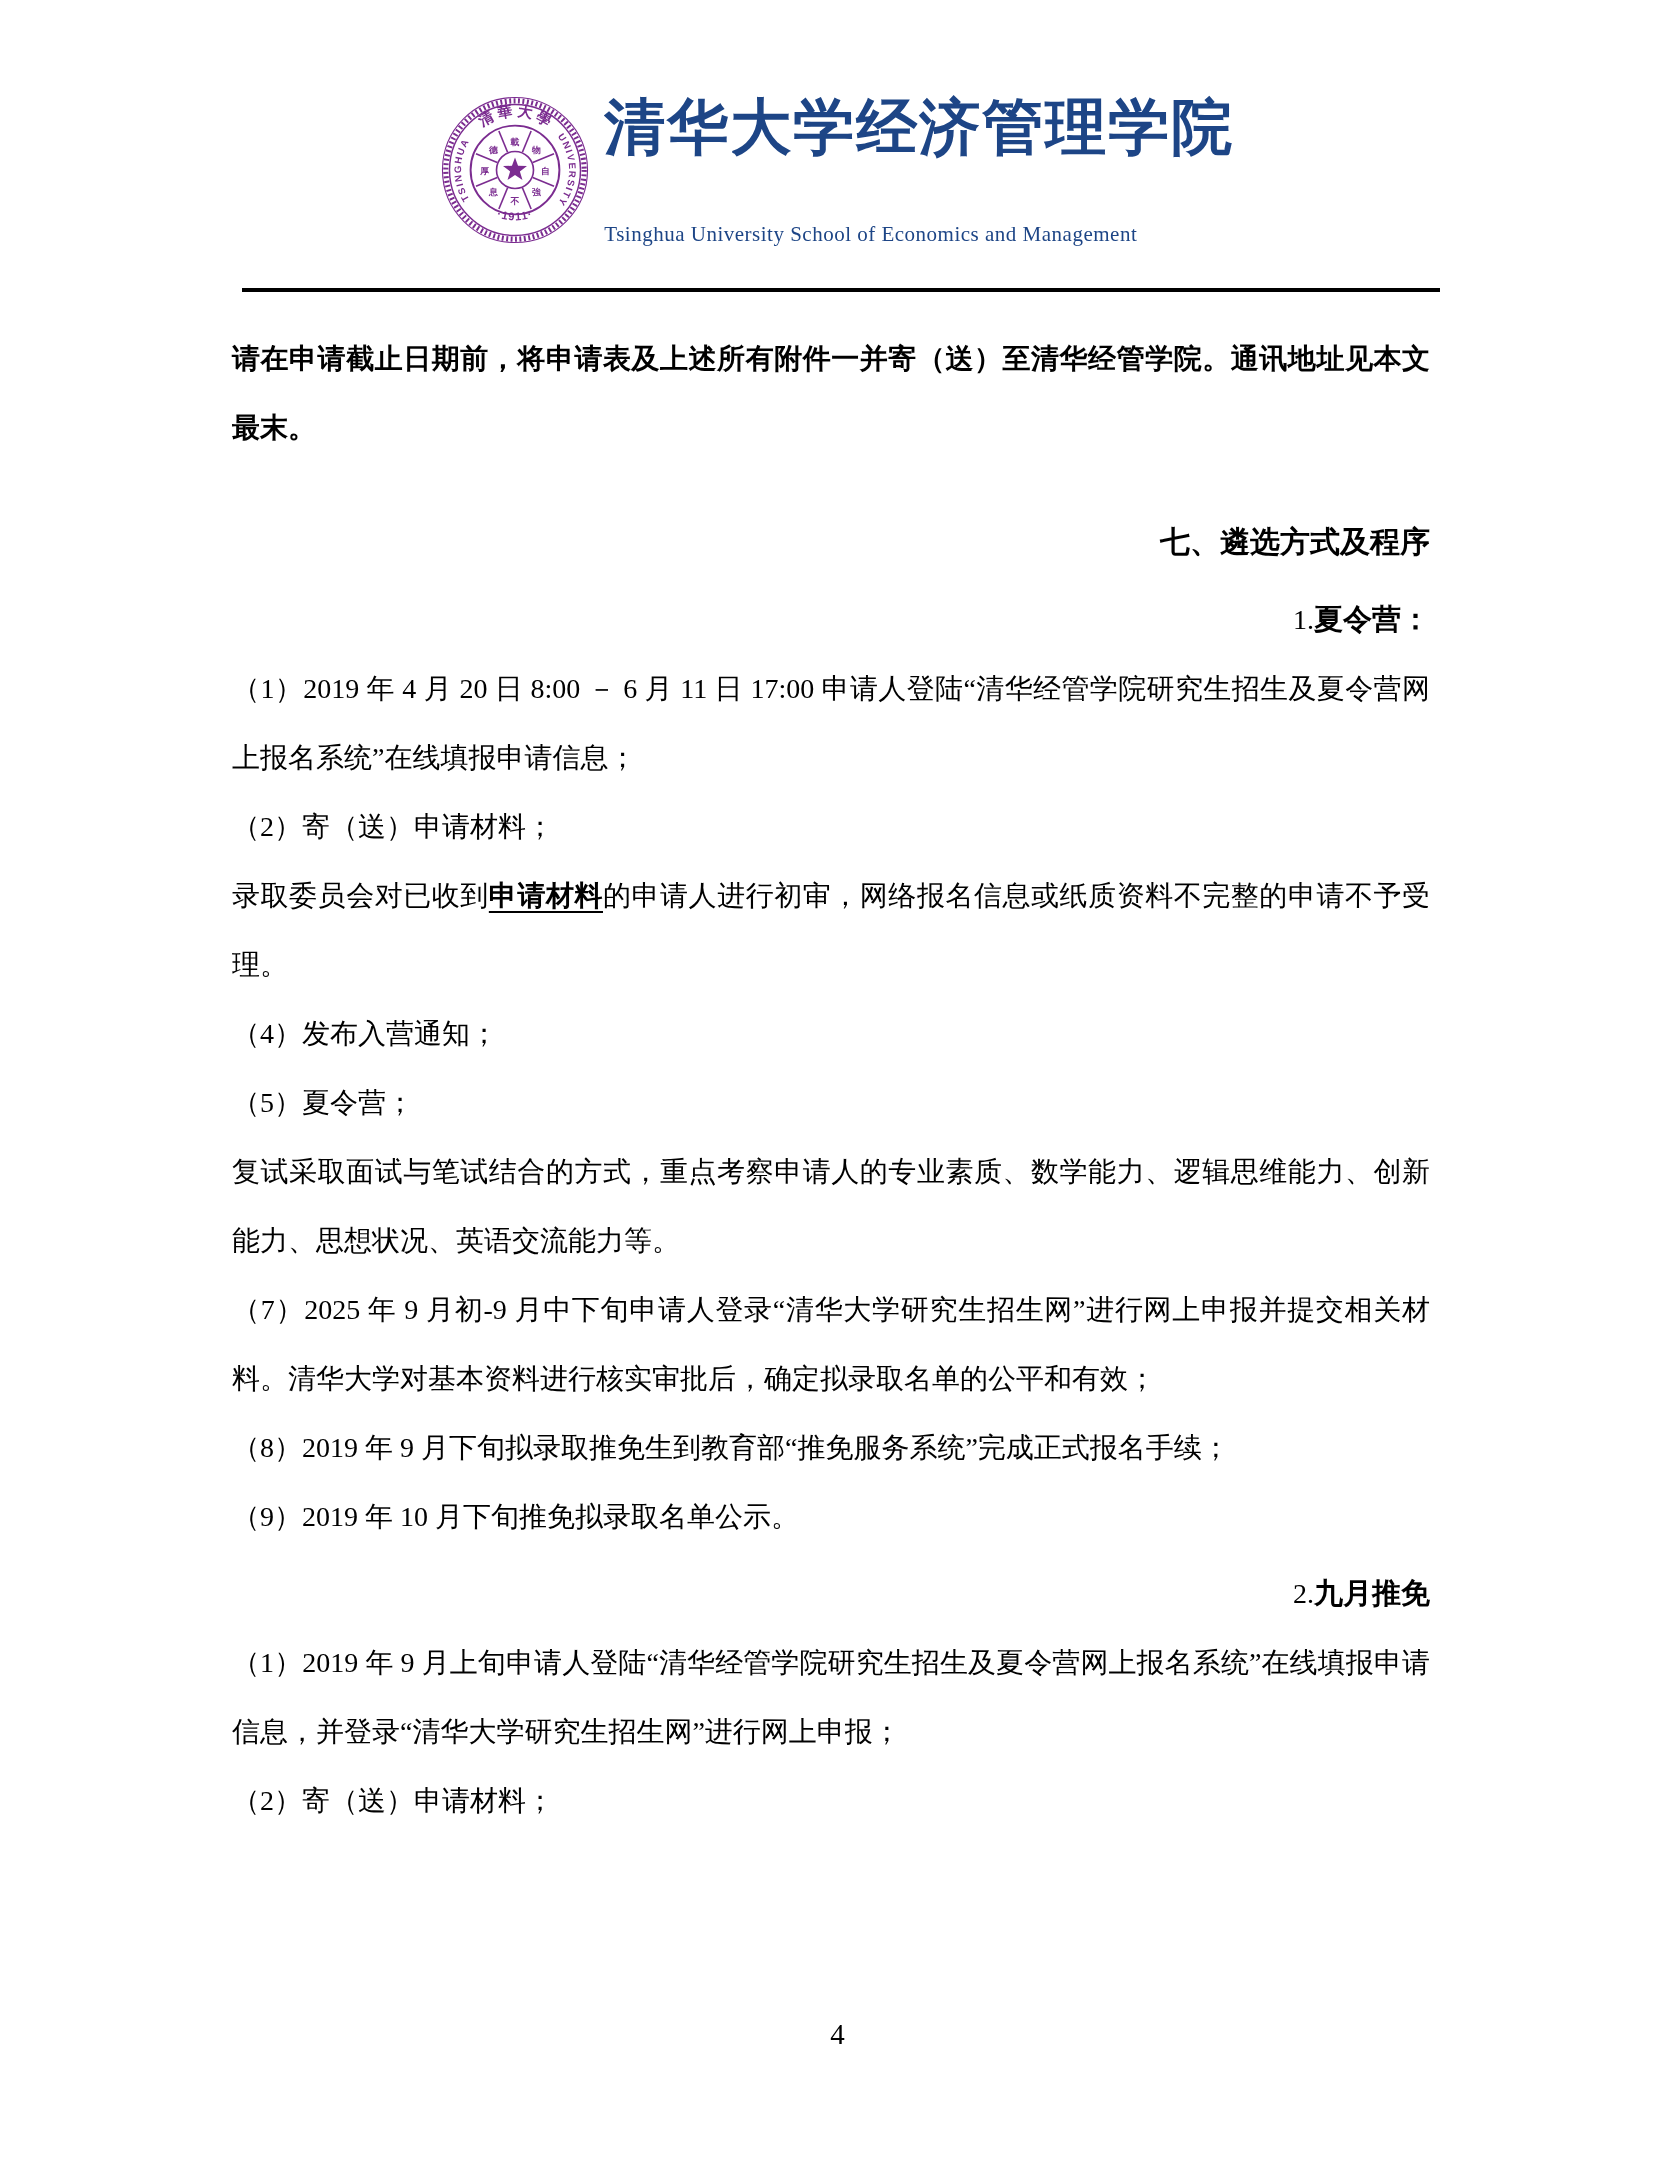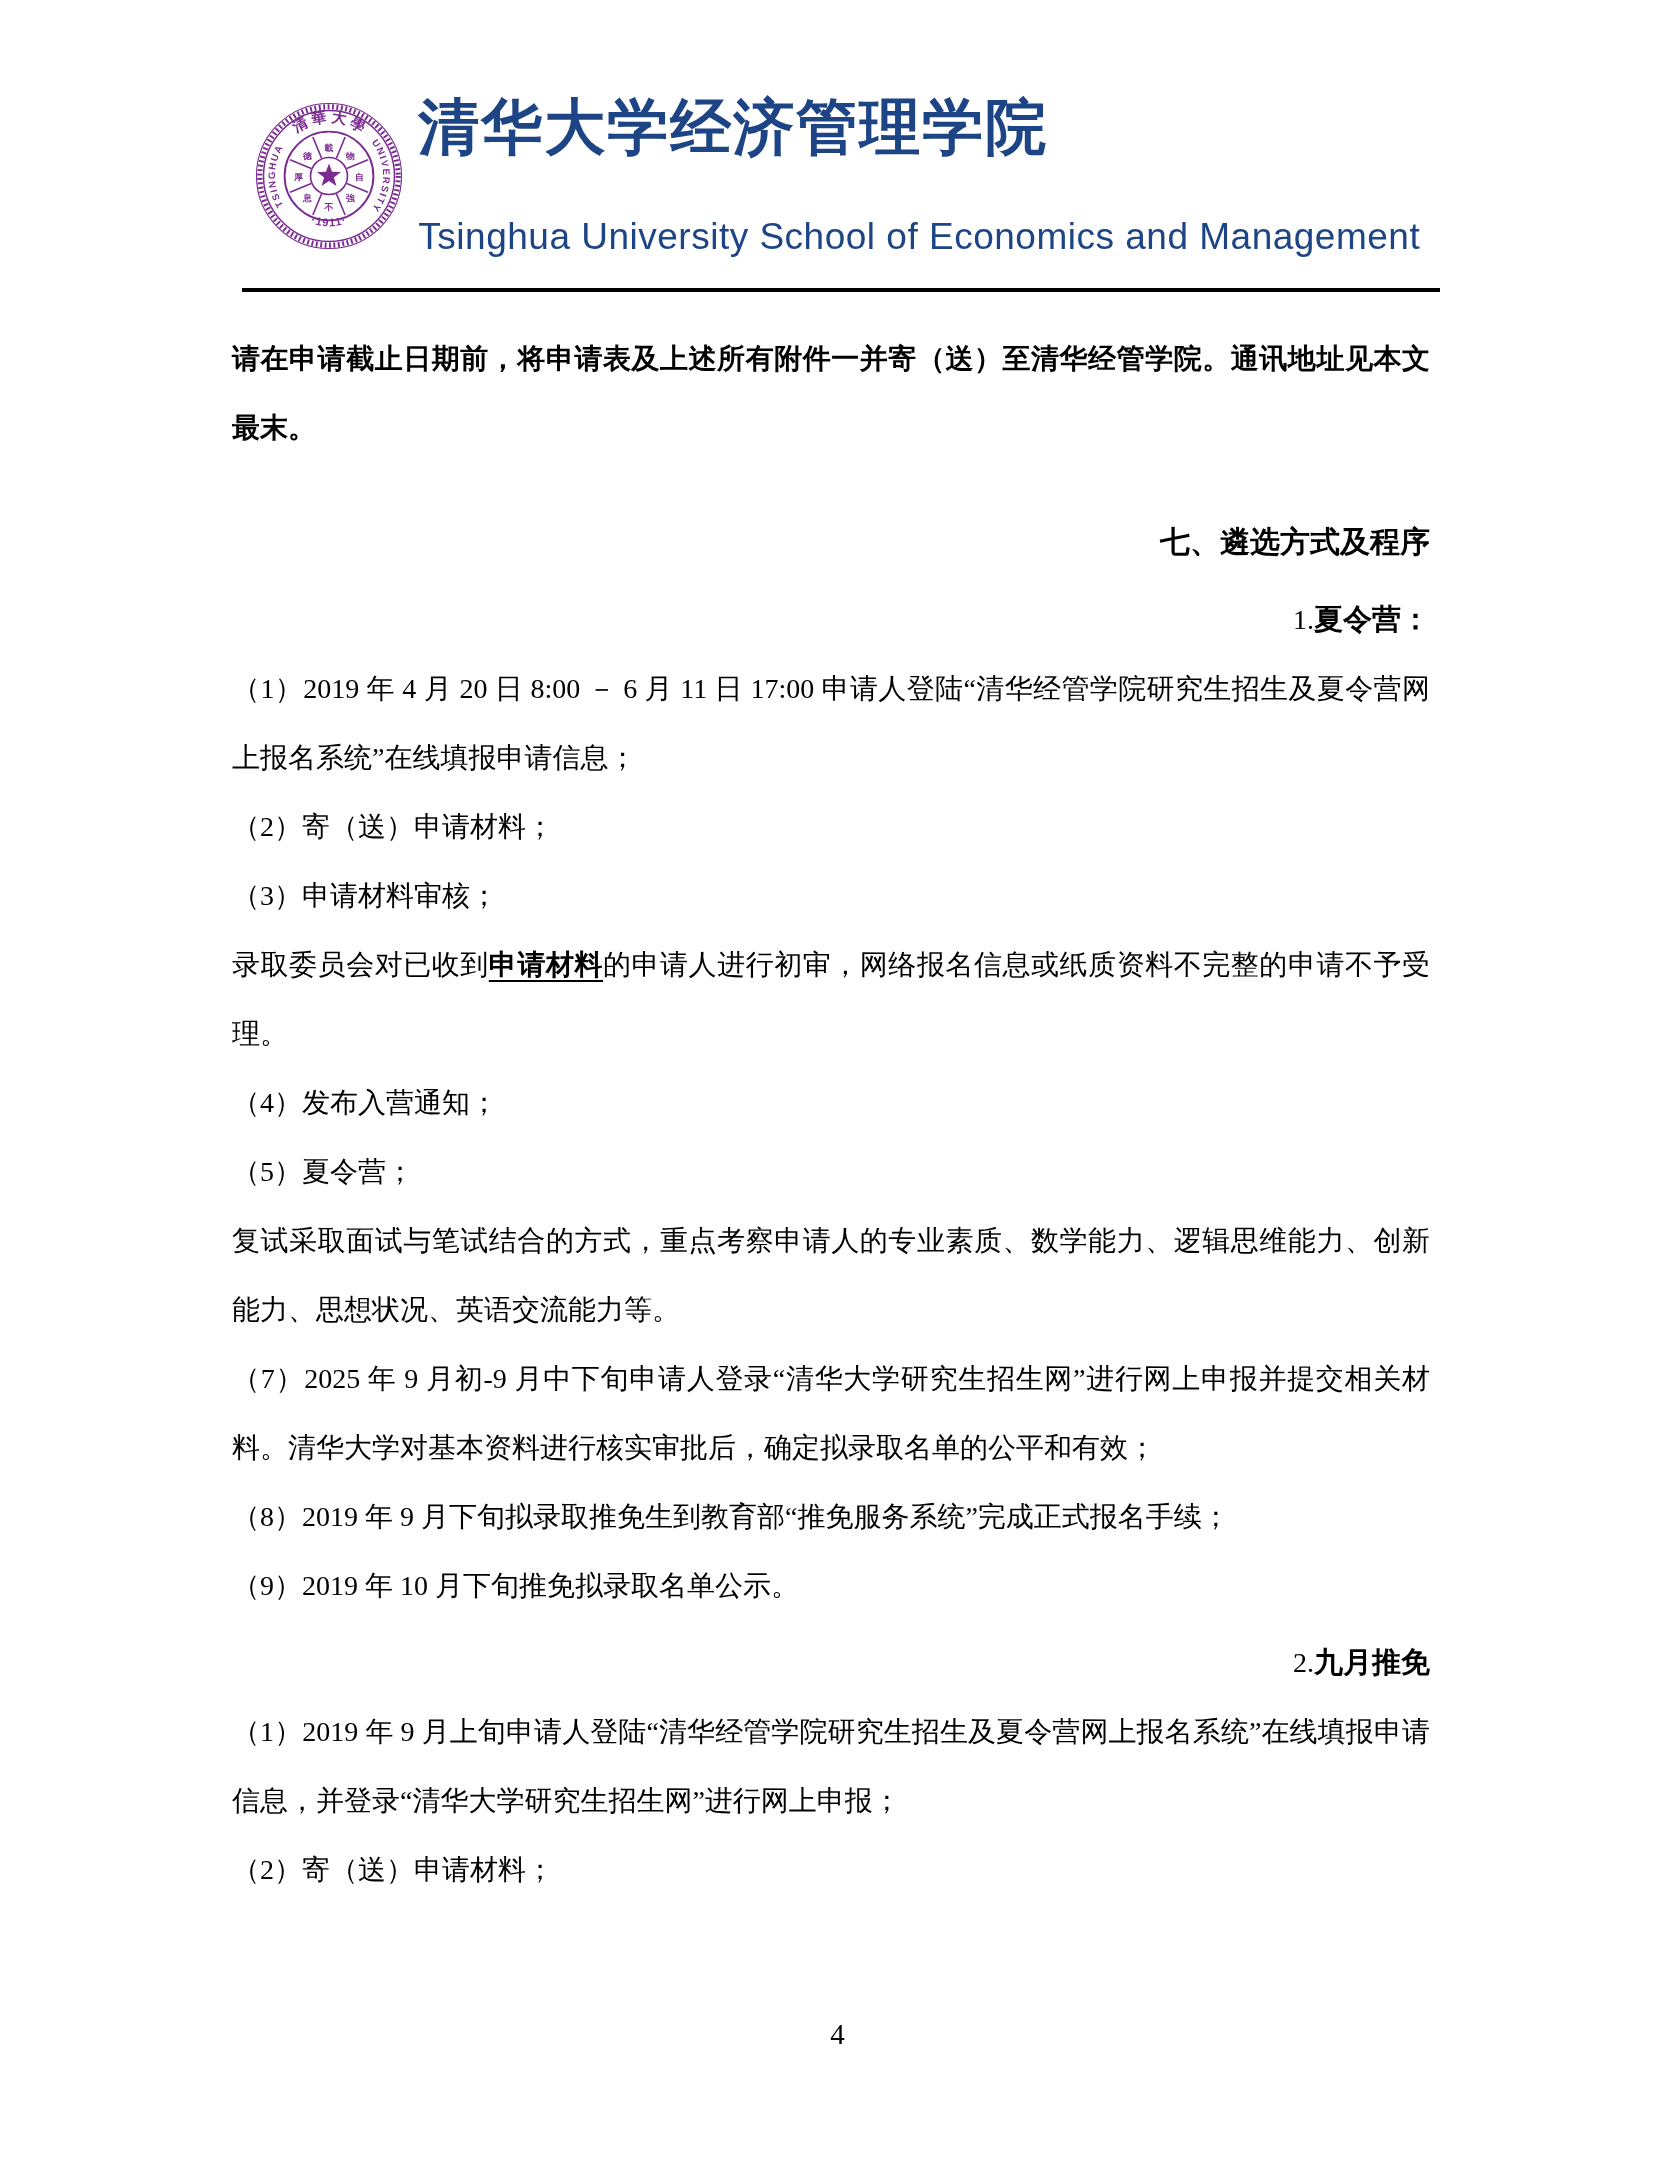--- a/index.html
+++ b/index.html
@@ -49,25 +49,25 @@
   .title-cn {
     font-family: "Liberation Serif", "DejaVu Serif", serif;
     font-size: 61px;
     font-weight: bold;
     color: var(--brand-blue);
     letter-spacing: 2px;
     line-height: 1.15;
     white-space: nowrap;
   }
   .title-en {
-    font-family: Liberation Sans, sans-serif;
-    font-size: 37px;
+    font-family: Liberation Serif, serif;
+    font-size: 21px;
     color: var(--brand-blue);
     letter-spacing: 0.5px;
-    margin-top: 13px;
+    margin-top: 19px;
     white-space: nowrap;
   }
   .header-rule {
     position: absolute;
     top: 288px;
     left: 242px;
     width: 1198px;
     height: 3.9px;
     background: #000000;
   }
@@ -180,21 +180,20 @@
   <div class="content">
 
     <p class="intro">请在申请截止日期前，将申请表及上述所有附件一并寄（送）至清华经管学院。通讯地址见本文最末。</p>
 
     <p class="h1"><span class="num">七、</span><span>遴选方式及程序</span></p>
 
     <p class="h2"><span class="num">1.</span><span class="lbl">夏令营：</span></p>
 
     <p>（1）2019 年 4 月 20 日 8:00 － 6 月 11 日 17:00 申请人登陆“清华经管学院研究生招生及夏令营网上报名系统”在线填报申请信息；</p>
     <p>（2）寄（送）申请材料；</p>
-    <p>（3）申请材料审核；</p>
 
     <p><span>录取委员会对已收到</span><span class="emph">申请材料</span><span>的申请人进行初审，网络报名信息或纸质资料不完整的申请不予受理。</span></p>
 
     <p>（4）发布入营通知；</p>
     <p>（5）夏令营；</p>
 
     <p>复试采取面试与笔试结合的方式，重点考察申请人的专业素质、数学能力、逻辑思维能力、创新能力、思想状况、英语交流能力等。</p>
 
     <p>（7）2025 年 9 月初-9 月中下旬申请人登录“清华大学研究生招生网”进行网上申报并提交相关材料。清华大学对基本资料进行核实审批后，确定拟录取名单的公平和有效；</p>
     <p>（8）2019 年 9 月下旬拟录取推免生到教育部“推免服务系统”完成正式报名手续；</p>

